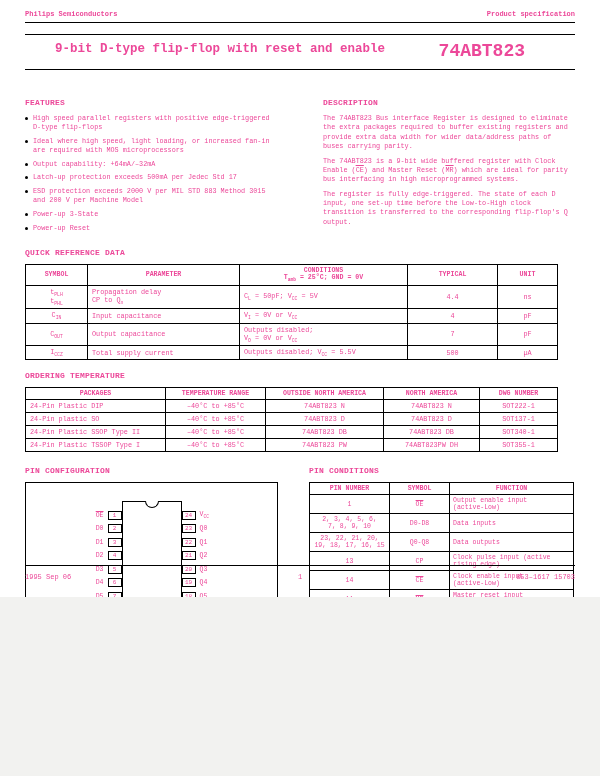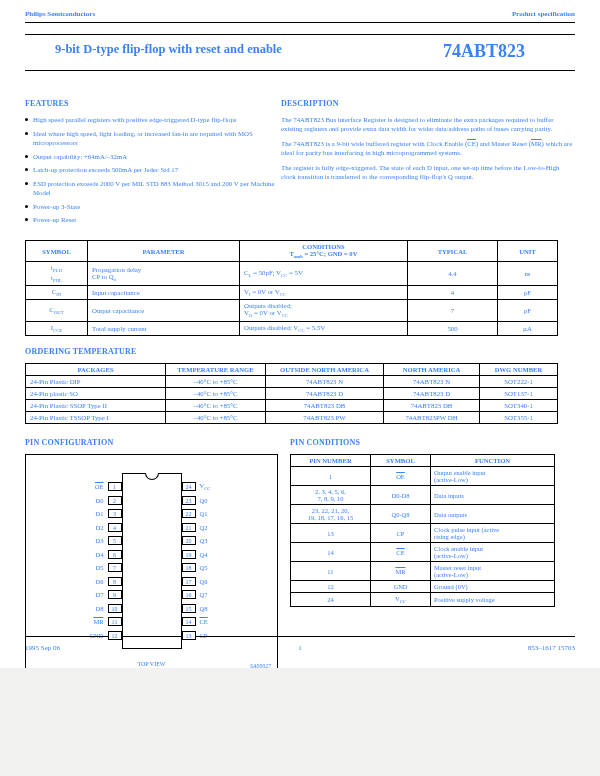--- a/index.html
+++ b/index.html
@@ -1,48 +1,48 @@
 <!DOCTYPE html>
 <html><head>
 <meta charset="utf-8">
 <style>
   * { box-sizing: border-box; margin: 0; padding: 0; }
   html,body { background:#f2f2f0; }
   .page {
     position: relative;
-    width: 600px; height: 668px;
+    width: 600px; height: 597px;
     background: #ffffff;
-    font-family: Liberation Serif, serif;
-    color: #3b82f6;
+    font-family: Liberation Mono, monospace;
+    color: #ec4899;
     overflow: hidden;
   }
   .inner { position:absolute; left:25px; right:25px; top:10px; }
   .rule { border-top:1px solid #000; }
   .hdr { display:flex; justify-content:space-between; font-size:7px; font-weight:bold; padding-bottom:4px; }
   .title-top { margin-top:11px; }
   .titleblock { display:flex; justify-content:space-between; padding:6px 0 8px 0; }
   .title { font-size:12.5px; font-weight:bold; line-height:1.3; padding-left:30px; }
   .part { font-size:18px; font-weight:bold; padding-right:50px; align-self:center;text-align:center; }
   .cols { display:flex; gap:6px; margin-top:28px; }
   .col-l { width:250px; flex:none; }
-  .col-r { flex:1; }
+  .col-r { flex:1;margin-left:42px; }
   h3 { font-size:8px; font-weight:bold; margin-bottom:7px; letter-spacing:.2px; }
   .feat { display:flex; gap:5px; margin-bottom:4.5px; font-size:6.8px; line-height:1.35; }
   .dot { width:3px; height:3px; background:#000; border-radius:50%; margin-top:3px; flex:none; }
   .para { font-size:6.8px; line-height:1.38; margin-bottom:5px; }
   .section { margin-top:11px; }
   table { border-collapse:collapse; table-layout:fixed; font-size:6.8px; }
   th, td { border:1px solid #000; padding:2px 4px; vertical-align:middle; }
   th { font-weight:bold; text-align:center; font-size:6.6px; }
   .tw { width:532px; }
   td.c { text-align:center; }
   sub { font-size:0.7em; }
   .ovl { text-decoration:overline; }
   .cond2 { font-weight:bold; }
-  .pin-cols { display:flex; gap:12px; margin-top:14px; align-items:flex-start; }
+  .pin-cols { display:flex; gap:31px; margin-top:14px; align-items:flex-start; }
   .fig { border:1px solid #000; width:253px; height:220px; position:relative; padding-top:18px; flex:none; }
   .dip { width:148px; margin:0 auto; position:relative; padding:7px 0; }
   .dip-body { position:absolute; top:0; bottom:0; left:44px; right:44px; border:1px solid #000; }
   .notch { position:absolute; top:-1px; left:50%; transform:translateX(-50%); width:14px; height:7px;
            border:1px solid #000; border-top:none; border-radius:0 0 14px 14px; background:#fff; }
   .pin-row { display:flex; align-items:center; height:13.5px; position:relative; }
   .plabel { width:30px; font-size:6.5px; }
   .plabel.r { text-align:right; padding-right:4px; }
   .plabel.l { text-align:left; padding-left:4px; }
   .pnum { width:14px; height:9px; border:1px solid #000; font-size:6px; line-height:8px; text-align:center; background:#fff; z-index:1; flex:none; }
@@ -112,20 +112,21 @@
       </div>
       <div class="col-r">
         <h3>DESCRIPTION</h3>
         <div class="para">The 74ABT823 Bus interface Register is designed to eliminate the extra packages required to buffer existing registers and provide extra data width for wider data/address paths of buses carrying parity.</div>
         <div class="para">The 74ABT823 is a 9-bit wide buffered register with Clock Enable (<span class="ovl">CE</span>) and Master Reset (<span class="ovl">MR</span>) which are ideal for parity bus interfacing in high microprogrammed systems.</div>
         <div class="para">The register is fully edge-triggered. The state of each D input, one set-up time before the Low-to-High clock transition is transferred to the corresponding flip-flop's Q output.</div>
       </div>
     </div>
 
     <div class="section">
+      <h3>QUICK REFERENCE DATA</h3>
       <table class="tw">
         <colgroup>
             <col style="width:62px">
             <col style="width:152px">
             <col style="width:168px">
             <col style="width:90px">
             <col style="width:60px">
           </colgroup>
         <thead>
           <tr>

